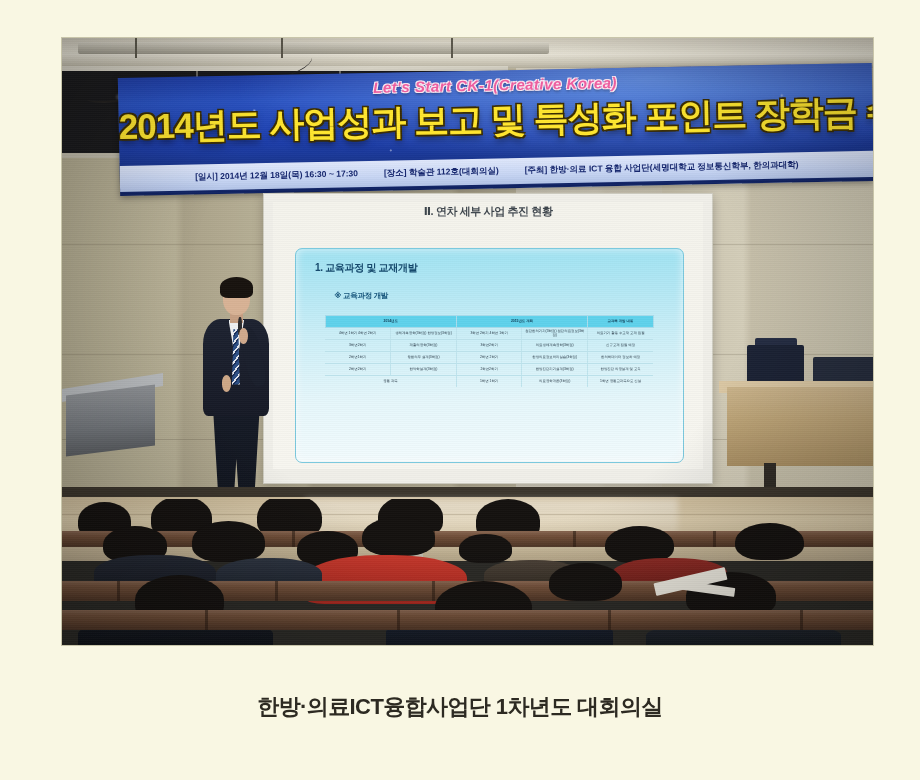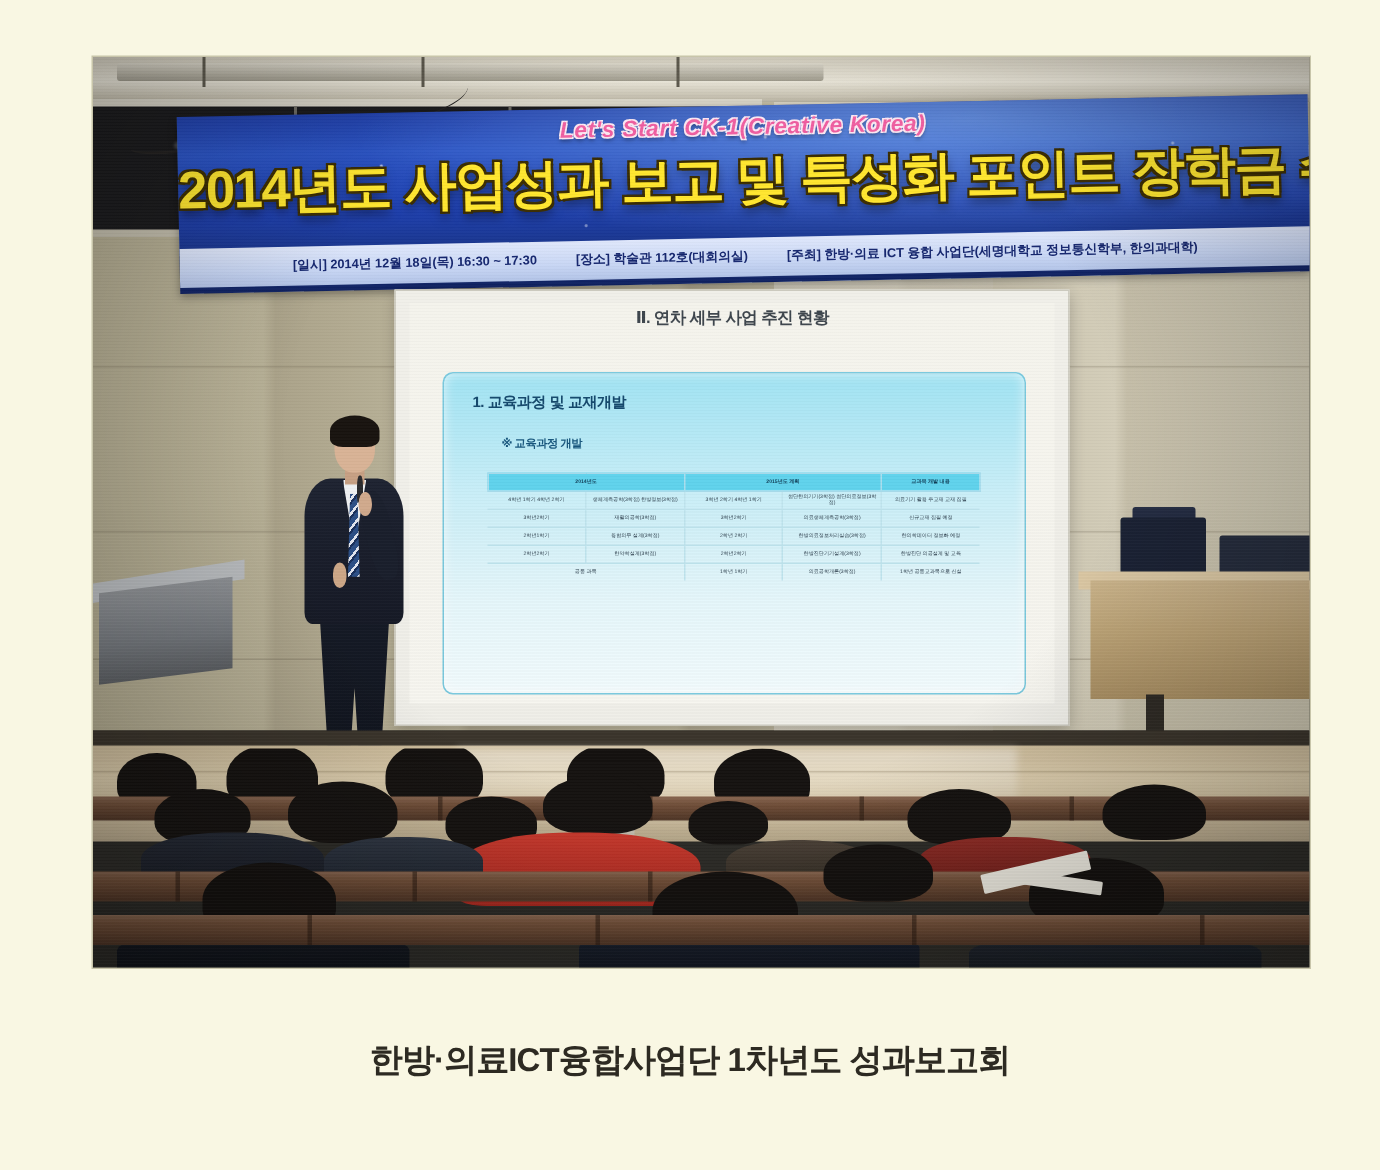--- a/index.html
+++ b/index.html
@@ -685,14 +685,14 @@
           <div class="seat-sep" style="left:66%"></div>
           <div class="seat-sep" style="left:88%"></div>
         </div>
       </div>
 
       <div class="vignette"></div>
       <div class="grain"></div>
     </div>
   </div>
 
-  <div class="caption">한방·의료ICT융합사업단 1차년도 성과보고회</div>
+  <div class="caption">한방·의료ICT융합사업단 1차년도 대회의실</div>
 </div>
 
 </body></html>

